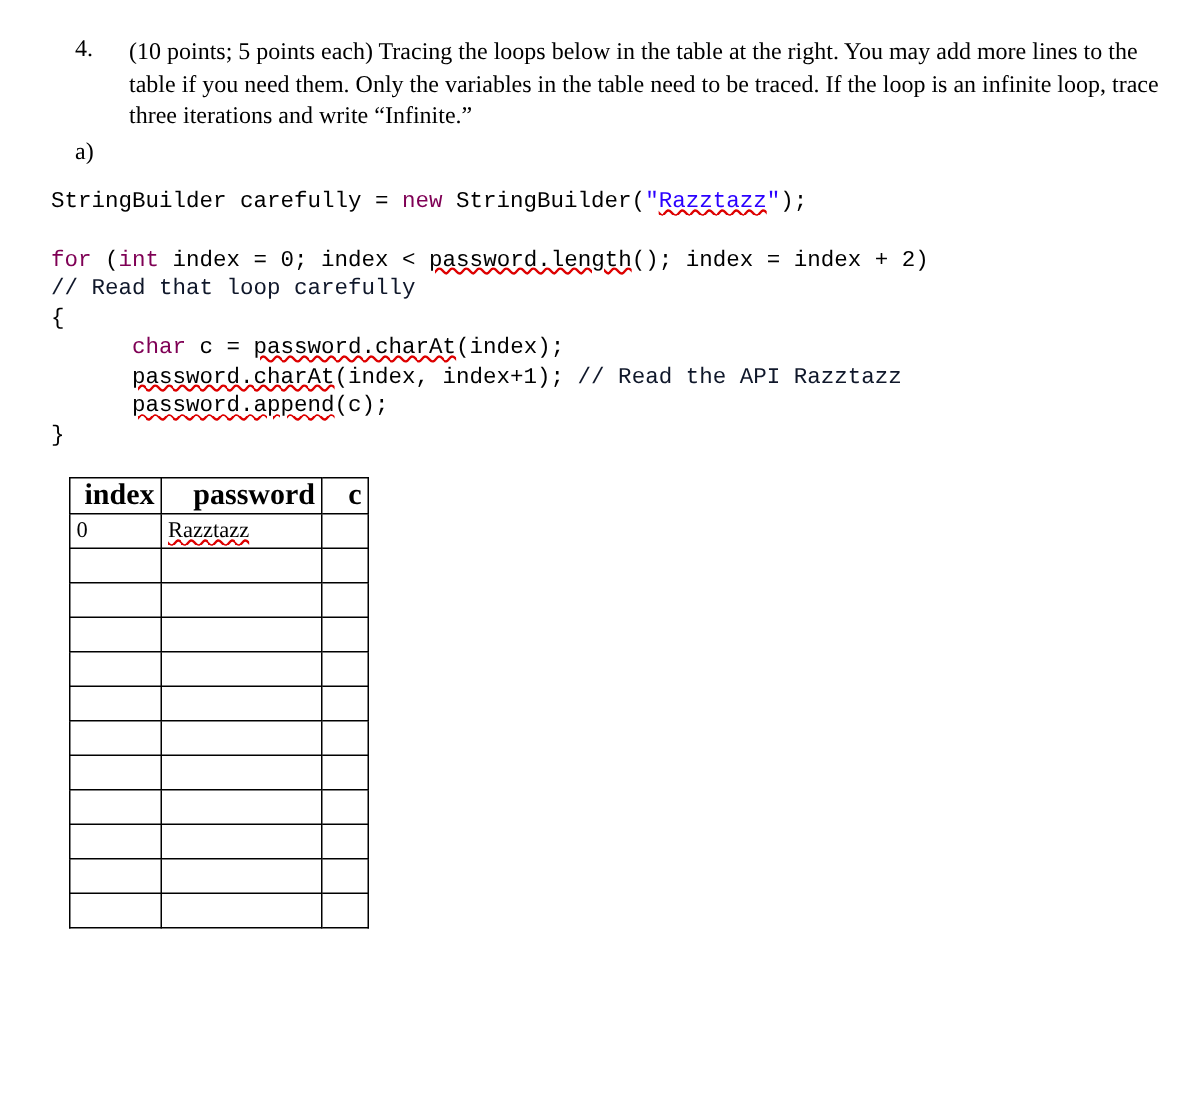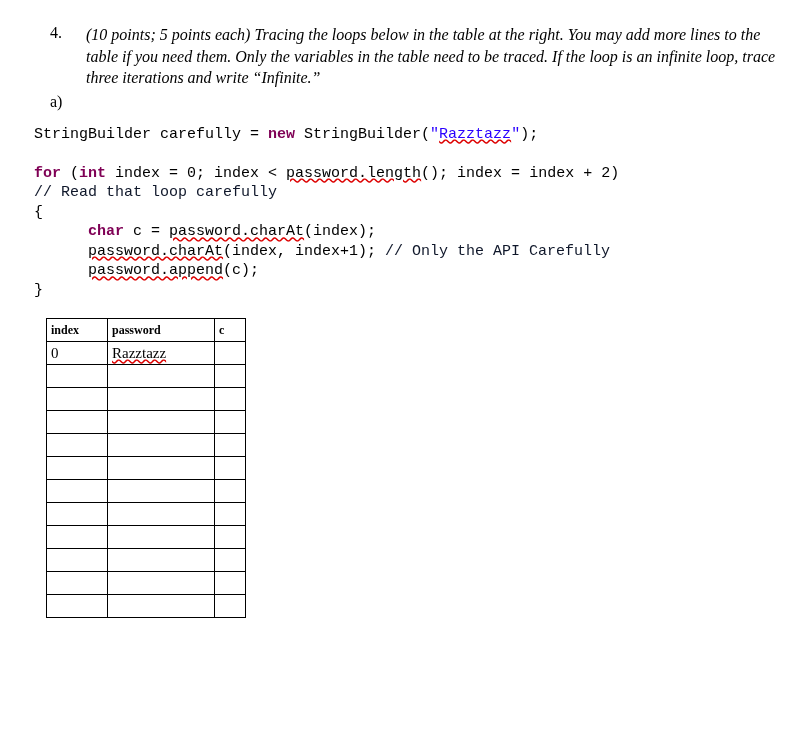--- a/index.html
+++ b/index.html
@@ -19,55 +19,54 @@
     display: flex;
     margin-bottom: 4px;
   }
   .q-number {
     width: 36px;
     flex: 0 0 36px;
   }
   .q-text {
     flex: 1;
     line-height: 1.35;
-    font-style: italic;
   }
   .part-label {
     margin: 2px 0 14px 0;
   }
   .code {
     font-family: Consolas, 'Courier New', monospace;
     font-size: 15px;
     white-space: pre;
     margin-left: -16px;
     line-height: 1.3;
     margin-bottom: 18px;
   }
-  .code .kw   { color: #7f0055; font-weight: bold; }  
+  .code .kw   { color: #7f0055; font-weight: normal; }  
   .code .str  { color: #2a00ff; }                      
   .code .cmnt { color: #0f172a; }                      
   .squiggle {
     text-decoration-line: underline;
     text-decoration-style: wavy;
     text-decoration-color: #d00;
   }
   table.trace {
     border-collapse: collapse;
     margin-left: -4px;
   }
   table.trace th, table.trace td {
     border: 1px solid #000;
     font-family: Georgia, 'Times New Roman', serif;
   }
   table.trace th {
     font-weight: bold;
-    font-size: 12px;
+    font-size: 20px;
     height: 22px;
     padding: 0 4px;
-    text-align: left;
+    text-align: right;
     vertical-align: middle;
   }
   table.trace td {
     font-size: 15px;
     height: 22px;
     padding: 0 4px;
     vertical-align: middle;
   }
   .col-index    { width: 52px; }
   .col-password { width: 98px; }
@@ -84,21 +83,21 @@
   </div>
 
   <div class="part-label">a)</div>
 
   <div class="code"><span><span>StringBuilder carefully = </span><span class="kw">new</span><span> StringBuilder(</span><span class="str"><span>"</span><span class="squiggle">Razztazz</span><span>"</span></span><span>);</span></span>
 
 <span><span class="kw">for</span><span> (</span><span class="kw">int</span><span> index = 0; index &lt; </span><span class="squiggle">password.length</span><span>(); index = index + 2)</span></span>
 <span class="cmnt">// Read that loop carefully</span>
 <span>{</span>
 <span><span>      </span><span class="kw">char</span><span> c = </span><span class="squiggle">password.charAt</span><span>(index);</span></span>
-<span><span>      </span><span class="squiggle">password.charAt</span><span>(index, index+1); </span><span class="cmnt">// Only the API Carefully</span></span>
+<span><span>      </span><span class="squiggle">password.charAt</span><span>(index, index+1); </span><span class="cmnt">// Read the API Razztazz</span></span>
 <span><span>      </span><span class="squiggle">password.append</span><span>(c);</span></span>
 <span>}</span></div>
 
   <table class="trace">
     <thead>
       <tr>
         <th class="col-index">index</th>
         <th class="col-password">password</th>
         <th class="col-c">c</th>
       </tr>

